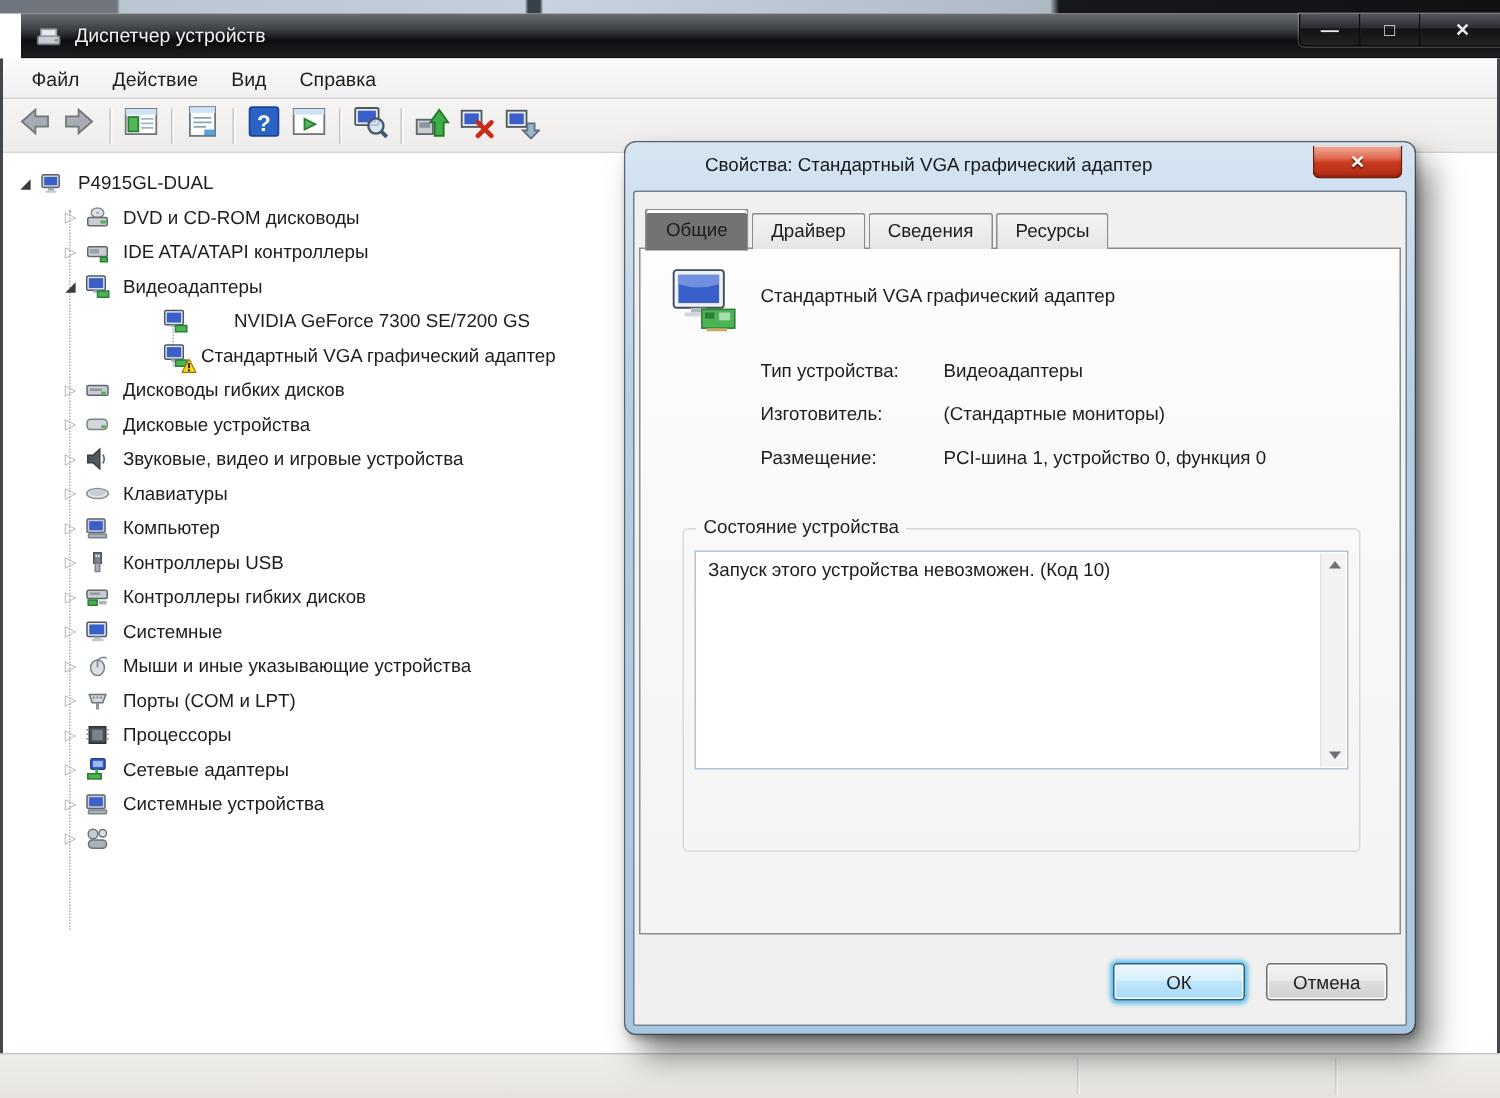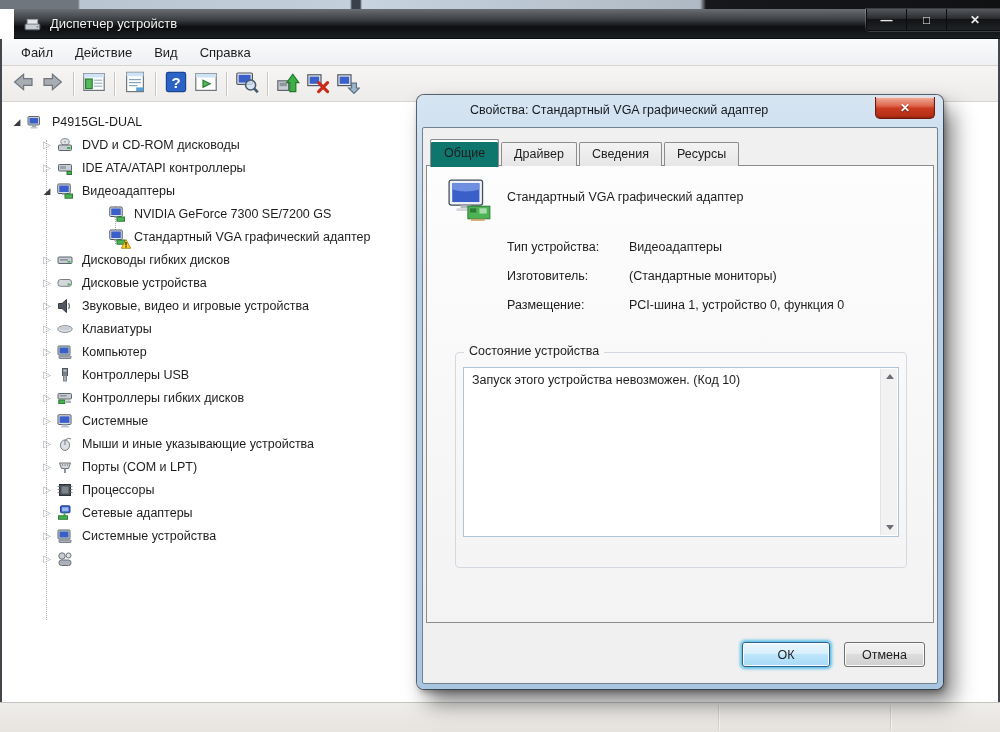--- a/index.html
+++ b/index.html
@@ -69,39 +69,39 @@
     background:linear-gradient(#f0b0a0 0%,#e06a50 40%,#c83a20 55%,#b22d14 100%);
     border:1px solid #6e190b; border-top:none; border-radius:0 0 5px 5px;
     color:#fff; font-size:12px; font-weight:bold; display:flex; align-items:center; justify-content:center;
     box-shadow:inset 0 1px 0 rgba(255,255,255,.55), inset 0 -1px 2px rgba(0,0,0,.25); text-shadow:0 1px 1px #5e1508; }
   .dlg-inner { position:relative; width:516px; height:557px; background:#f0f0f0;
     border:1px solid #70828f; border-radius:2px; }
 
   .tabs { position:absolute; left:7px; top:10px; display:flex; align-items:flex-end; z-index:3; }
   .tab { font-size:12.5px; padding:4px 12px 5px; background:linear-gradient(#f3f3f3,#e6e6e6);
     border:1px solid #8c8c8c; border-bottom:none; border-radius:2px 2px 0 0; margin-right:2px; color:#1d1d1d; }
-  .tab.active { background:#0f766e; padding:6px 13px 7px; position:relative; top:1px;
+  .tab.active { background:#737373; padding:6px 13px 7px; position:relative; top:1px;
     box-shadow:inset 0 2px 0 #fff; }
 
   .tab-panel { position:absolute; left:3px; right:3px; top:37px; height:458px;
     background:linear-gradient(#fdfdfd,#f3f3f3); border:1px solid #8c8c8c; z-index:2; }
 
   .dev-ico { position:absolute; left:20px; top:12px; width:46px; height:46px; }
   .dev-ico svg { width:46px; height:46px; }
   .dev-name { position:absolute; left:80px; top:24px; font-size:12.5px; }
 
   #fields { position:absolute; left:80px; top:74px; right:20px; }
   .field-row { display:flex; height:29px; align-items:flex-start; font-size:12.5px; }
   .field-label { width:122px; flex:0 0 122px; }
   .field-value { flex:1; }
 
   .groupbox { position:absolute; left:28px; right:26px; top:186px; height:216px;
     border:1px solid #d3d9df; border-radius:4px; }
   .groupbox-label { position:absolute; top:-9px; left:8px; background:#f9f9f9; padding:0 5px; font-size:12.5px; }
-  .status-area { position:absolute; left:7px; right:7px; top:14px; height:170px;
+  .status-area { position:absolute; left:7px; right:7px; top:14px; height:146px;
     background:#fff; border:1px solid #afc4d6; font-size:12.5px; }
   .status-text { position:absolute; left:8px; top:5px; right:26px; }
   .vscroll { position:absolute; right:1px; top:1px; bottom:1px; width:17px; background:#f2f2f2; border-left:1px solid #e3e3e3; }
   .arr { position:absolute; left:0; width:17px; height:15px; display:flex; align-items:center; justify-content:center; }
   .arr-up { top:0; } .arr-down { bottom:0; }
   .tri-up { width:0; height:0; border-left:4px solid transparent; border-right:4px solid transparent; border-bottom:5px solid #6a7076; }
   .tri-down { width:0; height:0; border-left:4px solid transparent; border-right:4px solid transparent; border-top:5px solid #6a7076; }
 
   .dlg-footer { position:absolute; left:0; right:0; bottom:16px; display:flex; justify-content:flex-end; gap:14px; padding-right:12px; }
   .btn { height:25px; font-size:12.5px; font-family:"Liberation Sans",sans-serif; border-radius:3px;
@@ -266,21 +266,21 @@
             <span class="tree-ico">
               <svg viewBox="0 0 16 16">
                 <rect x="0.8" y="1" width="12.4" height="9.5" rx="1" fill="#e8ebef" stroke="#4f565e"></rect>
                 <rect x="2.2" y="2.4" width="9.6" height="6.7" fill="#3a5fc8"></rect>
                 <rect x="5" y="10.5" width="4.5" height="1.5" fill="#aab1b8"></rect>
                 <rect x="8" y="11" width="7.5" height="4.2" fill="#4db455" stroke="#2e7d36"></rect>
               </svg>
             </span>
             <span>Видеоадаптеры</span>
           </div>
-          <div class="tree-row" style="padding-left: 106px;">
+          <div class="tree-row" style="padding-left: 106px; gap: 22px;">
             <span class="tree-ico">
               <svg viewBox="0 0 16 16">
                 <rect x="0.8" y="1" width="12.4" height="9.5" rx="1" fill="#e8ebef" stroke="#4f565e"></rect>
                 <rect x="2.2" y="2.4" width="9.6" height="6.7" fill="#3a5fc8"></rect>
                 <rect x="5" y="10.5" width="4.5" height="1.5" fill="#aab1b8"></rect>
                 <rect x="8" y="11" width="7.5" height="4.2" fill="#4db455" stroke="#2e7d36"></rect>
               </svg>
             </span>
             <span>NVIDIA GeForce 7300 SE/7200 GS</span>
           </div>

